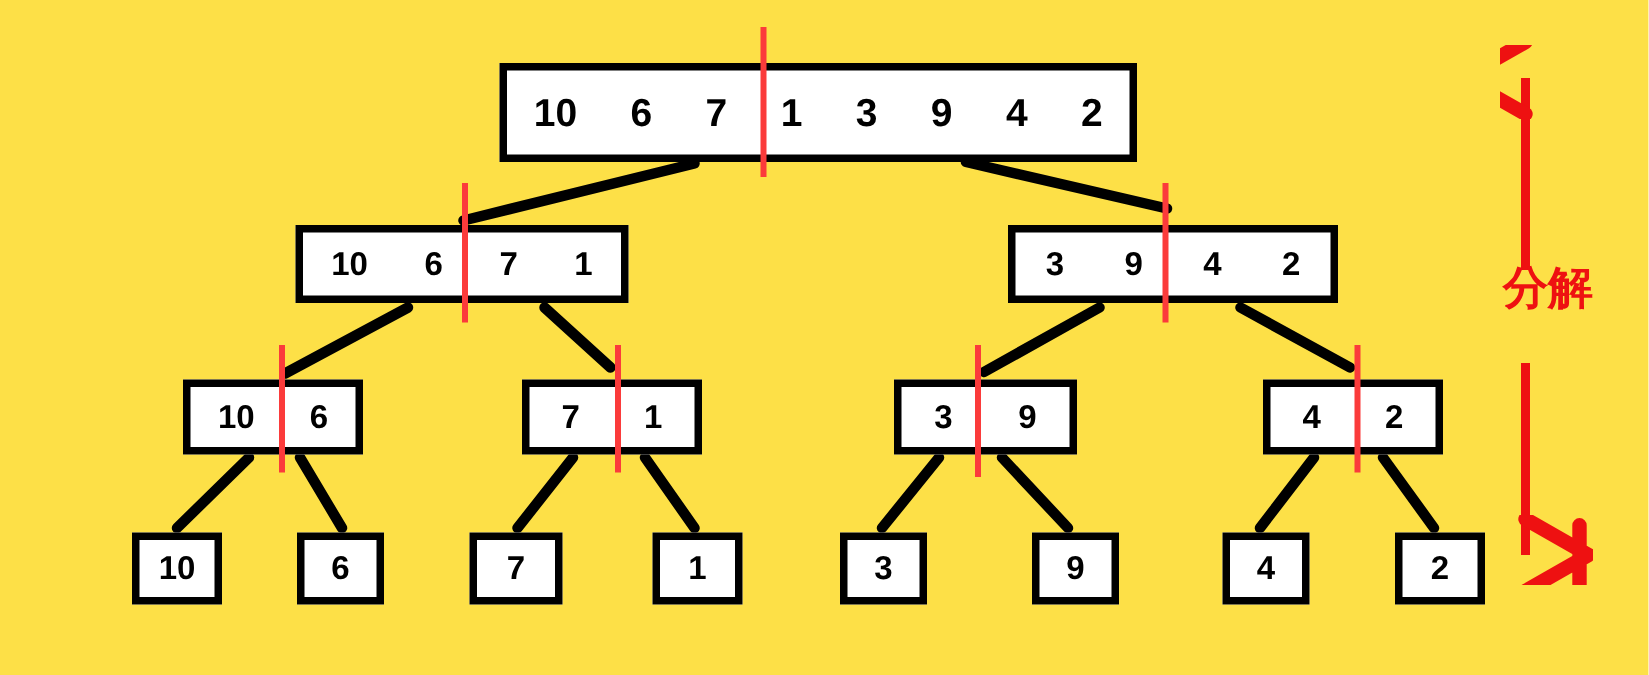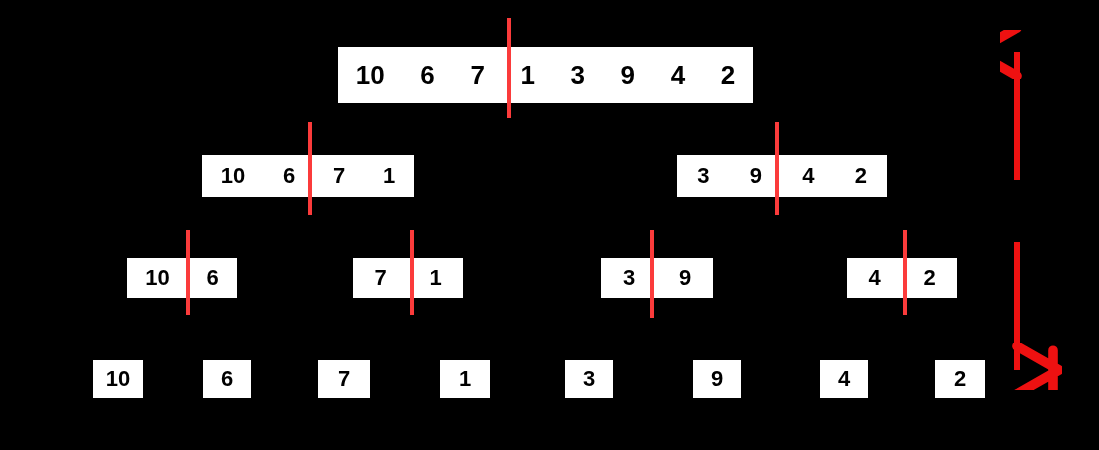--- a/index.html
+++ b/index.html
@@ -5,21 +5,21 @@
 <style>
   html, body {
     margin: 0;
     padding: 0;
     background: #ffffff;
   }
   #canvas {
     position: relative;
     width: 1099px;
     height: 450px;
-    background: #000000;
+    background: #fde047;
     overflow: hidden;
     font-family: "Liberation Sans", "DejaVu Sans", sans-serif;
   }
   svg#edges {
     position: absolute;
     left: 0;
     top: 0;
     width: 1099px;
     height: 450px;
     pointer-events: none;
@@ -197,20 +197,21 @@
         </marker>
         <marker id="arrowhead-down" markerWidth="9" markerHeight="9" refX="4.5" refY="7.5" orient="auto-start-reverse" markerUnits="strokeWidth">
           <path d="M0.5,7.5 L4.5,0.5 L8.5,7.5 M1.2,1.5 L7.8,1.5" fill="none" stroke="#ee1111" stroke-width="1.6" stroke-linecap="round" stroke-linejoin="round"></path>
         </marker>
       </defs>
       <line x1="17" y1="22" x2="17" y2="150" stroke="#ee1111" stroke-width="6" marker-start="url(#arrowhead-up)"></line>
       <line x1="17" y1="212" x2="17" y2="340" stroke="#ee1111" stroke-width="6" marker-end="url(#arrowhead-down)"></line>
     </svg>
   </div>
 
+  <div class="arrow-label" style="left:1002px; top:172px; font-size:30px;">分解</div>
 
 <div class="divider" style="left: 507px; top: 18px; height: 100px; background: rgb(251, 59, 59);"></div>
     <div class="divider" style="left: 308px; top: 122px; height: 93px; background: rgb(251, 59, 59);"></div>
     <div class="divider" style="left: 775px; top: 122px; height: 93px; background: rgb(251, 59, 59);"></div>
     <div class="divider" style="left: 186px; top: 230px; height: 85px; background: rgb(251, 59, 59);"></div>
     <div class="divider" style="left: 410px; top: 230px; height: 85px; background: rgb(251, 59, 59);"></div>
     <div class="divider" style="left: 650px; top: 230px; height: 88px; background: rgb(251, 59, 59);"></div>
     <div class="divider" style="left: 903px; top: 230px; height: 85px; background: rgb(251, 59, 59);"></div>
   </div>
 

